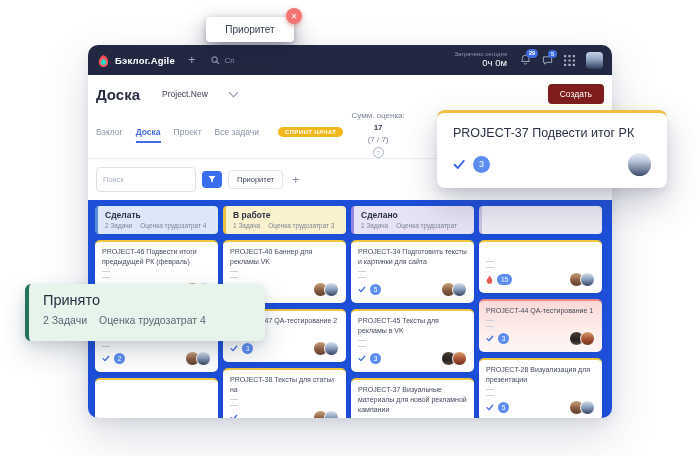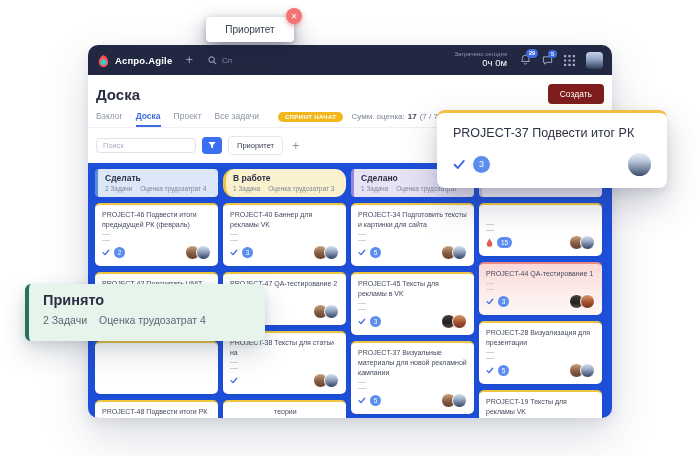--- a/index.html
+++ b/index.html
@@ -42,40 +42,40 @@
   .chev{width:6px;height:6px;border-right:1.3px solid #8a93a5;border-bottom:1.3px solid #8a93a5;
     transform:rotate(45deg);margin-top:-3px;}
   .create-btn{margin-left:auto;background:#7f1d1d;color:#fff;font-size:8.5px;
     padding:5px 12px;border-radius:4px;border:none;}
   
   .tabs-row{display:flex;align-items:center;padding:7px 8px 0 8px;border-bottom:1px solid #edeff4;}
   .tab{font-size:8.5px;color:#8a93a5;padding:0 0 6px 0;margin-right:13px;}
   .tab.active{color:#3e6be0;font-weight:700;box-shadow:inset 0 -2px 0 #3e6be0;}
   .sprint-pill{background:#f1b71c;color:#fff;font-size:6px;font-weight:700;letter-spacing:.4px;
     padding:2px 7px;border-radius:8px;margin:0 8px 5px 6px;}
-  .summary{font-size:8px;color:#7a8294;margin-bottom:5px;display:flex;align-items:center;gap:3px;}
+  .summary{font-size:8px;color:#7a8294;display:flex;align-items:center;gap:3px;flex-direction:column;}
   .summary b{color:#3a4154;font-weight:700;}
   .q-icon{width:9px;height:9px;border:1px solid #aab2c4;border-radius:50%;color:#aab2c4;
     font-size:6px;display:inline-flex;align-items:center;justify-content:center;}
   
   .filter-row{display:flex;align-items:center;gap:6px;padding:8px 8px;}
-  .search-input{width:100px;height:15px;border:1px solid #dde2ea;border-radius:4px;
+  .search-input{width:100px;height:25px;border:1px solid #dde2ea;border-radius:4px;
     font-size:7.5px;padding:0 6px;color:#3a4154;box-sizing:border-box;font-family:Liberation Sans, sans-serif;}
   .search-input::placeholder{color:#a9b1c0;}
   .funnel-btn{width:20px;height:17px;background:#3a6ff2;border:none;border-radius:4px;
     display:flex;align-items:center;justify-content:center;}
   .chip{border:1px solid #e1e5ec;background:#fff;border-radius:4px;padding:0 8px;height:17px;
     font-size:7.5px;color:#3a4154;display:flex;align-items:center;}
   .add-filter{color:#8a93a5;font-size:13px;line-height:10px;padding:0 3px;}
   
   .board{background:#1d4ed8;flex:1;display:flex;gap:5px;padding:6px 7px 12px 7px;height:100%;}
   .kanban-column{flex:0 0 123px;width:123px;}
   .col-head{border-radius:4px;padding:4px 7px 5px 7px;border-left:3px solid transparent;}
   .col-head.blue{background:#dce8f7;border-color:#5a8fd6;}
-  .col-head.yellow{background:#faf1cf;border-color:#eec43f;border-radius:11px;}
+  .col-head.yellow{background:#faf1cf;border-color:#eec43f;}
   .col-head.purple{background:#e7e2f5;border-color:#9486dd;}
   .col-head.hidden{background:#edeaf4;border-color:#c9c2e2;min-height:19px;}
   .col-name{font-size:8.5px;font-weight:700;color:#2b3044;}
   .col-meta{font-size:6.5px;color:#7d8596;margin-top:2px;display:flex;gap:8px;}
   .card{background:#fff;border-radius:5px;border-top:2px solid #eec43f;margin-top:6px;
     padding:5px 7px 6px 7px;box-shadow:0 1px 2px rgba(25,35,60,.08);}
   .card.pink{border-top-color:#e98a86;
     background:linear-gradient(180deg,#f9d9d7 0%,#fcecea 55%,#fdf6f5 100%);}
   .card.ghost{border-top-color:#eec43f;}
   .card-title{font-size:7px;line-height:10px;color:#434b5e;}
@@ -112,36 +112,36 @@
   .popup-footer{display:flex;align-items:center;margin-top:13px;}
   .popup-badge{min-width:17px;height:17px;border-radius:9px;background:#5b8def;color:#fff;
     font-size:9px;line-height:17px;text-align:center;margin-left:7px;}
   .popup-av{margin-left:auto;width:23px;height:23px;border-radius:50%;
     background:linear-gradient(180deg,#e8eef6 0%,#b9c6da 35%,#3c4c6b 100%);}
   .accepted-panel{
     position:absolute;left:25px;top:284px;width:240px;height:57px;background:#e7f4ec;
     border-left:4px solid #27725c;border-radius:6px;box-sizing:border-box;
     padding:8px 14px;box-shadow:0 12px 26px rgba(40,60,80,.20),0 3px 8px rgba(40,60,80,.10);z-index:15;
   }
-  .accepted-title{font-size:14.5px;font-weight:700;color:#2b3044;}
+  .accepted-title{font-size:14.5px;font-weight:400;color:#2b3044;}
   .accepted-meta{font-size:10.5px;color:#5c6575;margin-top:6px;display:flex;gap:12px;}
   .content-col{display:flex;flex-direction:column;height:343px;}
 </style>
 </head>
 <body>
 
 <div class="app-window">
 
   <div class="navbar">
     <div class="brand">
       <svg width="13" height="13" viewBox="0 0 14 14">
         <path d="M7 1C3.2 3 2 6 2 9a5 5 0 0 0 10 0c0-3-1.2-6-5-8z" fill="#ff5257"></path>
         <path d="M7 5c2 1 3 2.5 3 4a3 3 0 1 1-6 0c0-1.5 1-3 3-4z" fill="#2fd5c8"></path>
       </svg>
-      <span class="brand-name">Аспро.Agile</span>
+      <span class="brand-name">Бэклог.Agile</span>
     </div>
     <span class="nav-plus">+</span>
     <div class="nav-search">
       <svg width="9" height="9" viewBox="0 0 10 10">
         <circle cx="4" cy="4" r="3" fill="none" stroke="#9aa3bd" stroke-width="1.2"></circle>
         <path d="M6.4 6.4L9 9" stroke="#9aa3bd" stroke-width="1.2"></path>
       </svg>
       <span class="nav-search-text">Сп</span>
     </div>
     <div class="nav-right">
@@ -176,20 +176,24 @@
         </g>
       </svg>
       <div class="nav-avatar"></div>
     </div>
   </div>
 
   <div class="content-col">
 
     <div class="header-row">
       <span class="page-title">Доска</span>
+      <div class="project-select">
+        <span>Project.New</span>
+        <span class="chev"></span>
+      </div>
       <button class="create-btn">Создать</button>
     </div>
 
     <div class="tabs-row">
       <span class="tab">Бэклог</span>
       <span class="tab active">Доска</span>
       <span class="tab">Проект</span>
       <span class="tab">Все задачи</span>
       <span class="sprint-pill">СПРИНТ НАЧАТ</span>
       <span class="summary">

